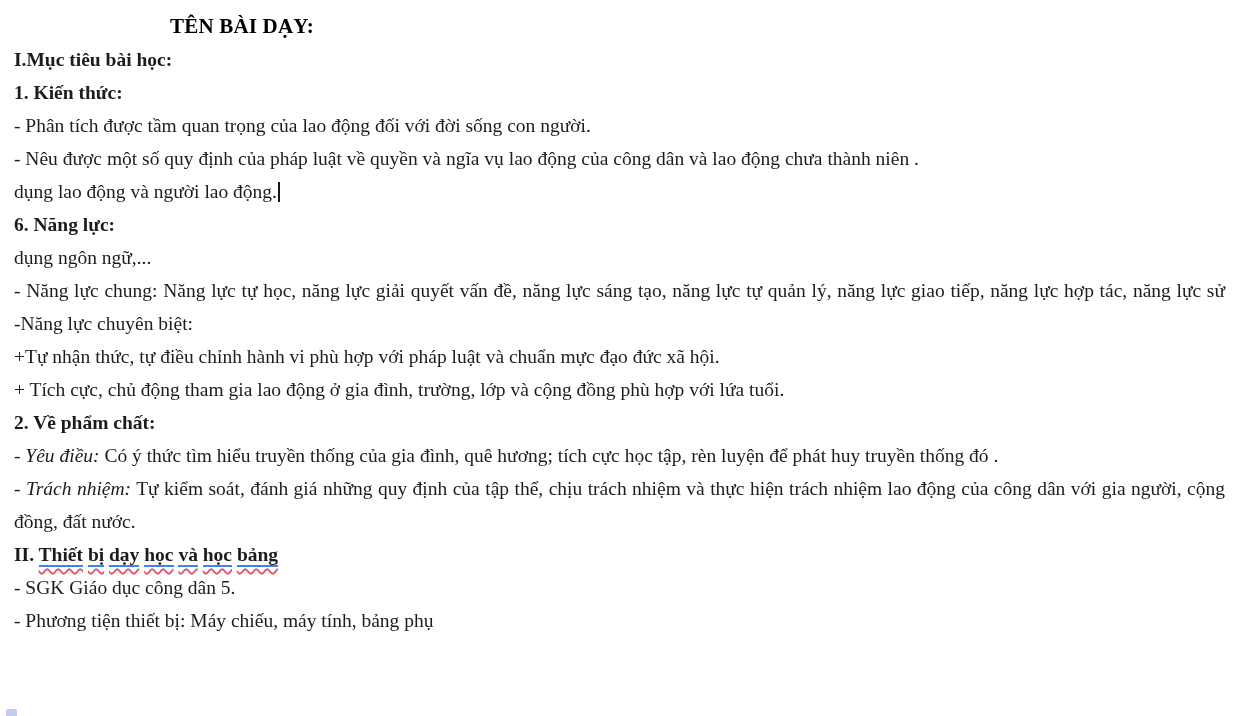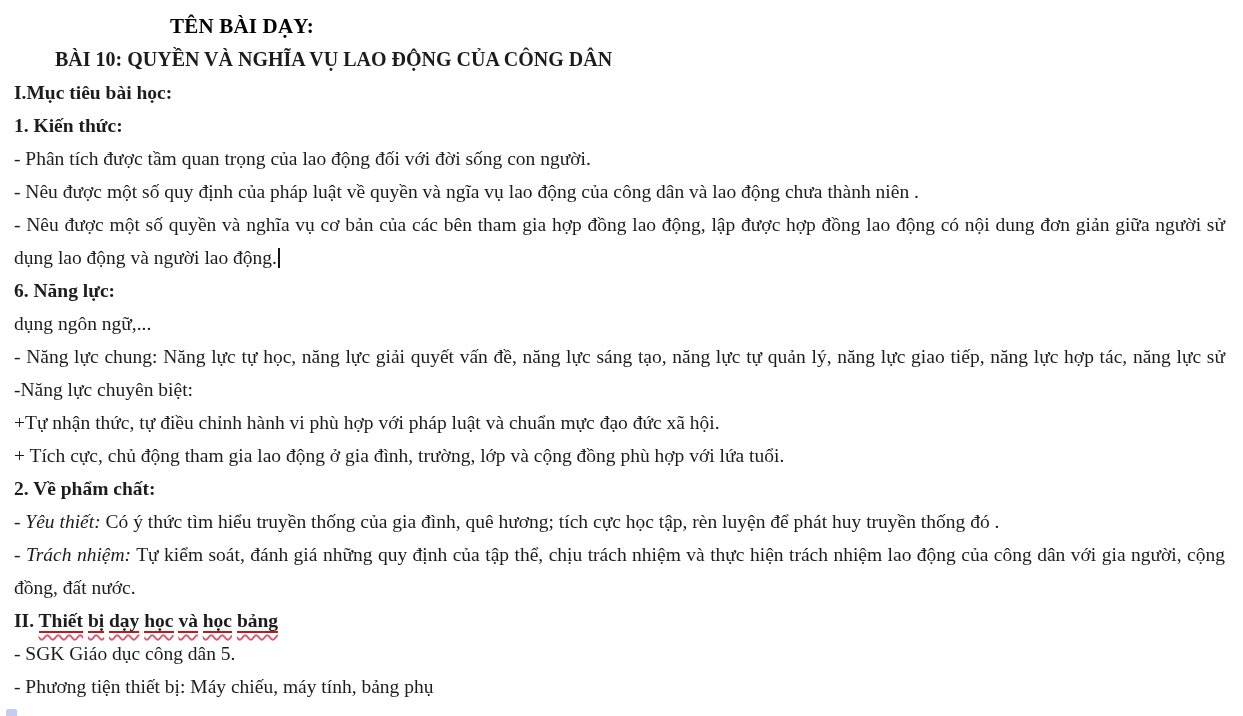--- a/index.html
+++ b/index.html
@@ -12,67 +12,65 @@
   .ln{height:33px;line-height:33px;font-size:19.5px;}
   .b{font-weight:bold;}
   .it{font-style:italic;}
   .just{text-align:justify;text-align-last:justify;}
   .title-label{padding-left:156px;font-size:21px;color:#000000;letter-spacing:.2px;}
   .lesson-title{padding-left:41px;font-size:20px;}
   .subject-line{padding-left:182px;}
   .caret{display:inline-block;width:0;border-left:2px solid #151515;height:20px;vertical-align:-4px;margin-left:1px;}
   .eq-heading{font-size:19.5px;}
   .eq-word{
-    border-bottom:2px solid #b91c1c;
+    border-bottom:2px solid #3b82f6;
     text-decoration:underline wavy #e0566e 2px;
     text-underline-offset:7px;
     margin-top:42px;
   }
   .comment-marker{
     position:absolute;left:6px;top:709px;width:11px;height:9px;
     background:#8fa3de;border-radius:2px;opacity:.55;
   }
 </style>
 </head>
 <body>
 
 <div class="doc">
 
   <div class="ln b title-label">TÊN BÀI DẠY:</div>
 
-  <div class="ln b lesson-title">BÀI 10: QUYỀN VÀ NGHĨA VỤ LAO ĐỘNG CỦA CÔNG DÂN</div>
 
 
   <div class="ln b">I.Mục tiêu bài học:</div>
 
   <div class="ln b">1. Kiến thức:</div>
 
   <div class="ln">- Phân tích được tầm quan trọng của lao động đối với đời sống con người.</div>
 
   <div class="ln">- Nêu được một số quy định của pháp luật về quyền và ngĩa vụ lao động của công dân và lao động chưa thành niên .</div>
 
-  <div class="ln just">- Nêu được một số quyền và nghĩa vụ cơ bản của các bên tham gia hợp đồng lao động, lập được hợp đồng lao động có nội dung đơn giản giữa người sử</div>
 
   <div class="ln"><span>dụng lao động và người lao động.</span><span class="caret"></span></div>
 
   <div class="ln b">6. Năng lực:</div>
 
   <div class="ln">dụng ngôn ngữ,...</div>
 
   <div class="ln just">- Năng lực chung: Năng lực tự học, năng lực giải quyết vấn đề, năng lực sáng tạo, năng lực tự quản lý, năng lực giao tiếp, năng lực hợp tác, năng lực sử</div>
 
   <div class="ln">-Năng lực chuyên biệt:</div>
 
   <div class="ln">+Tự nhận thức, tự điều chỉnh hành vi phù hợp với pháp luật và chuẩn mực đạo đức xã hội.</div>
 
   <div class="ln">+ Tích cực, chủ động tham gia lao động ở gia đình, trường, lớp và cộng đồng phù hợp với lứa tuổi.</div>
 
   <div class="ln b">2. Về phẩm chất:</div>
 
-  <div class="ln"><span class="it">- Yêu thiết:</span><span> Có ý thức tìm hiểu truyền thống của gia đình, quê hương; tích cực học tập, rèn luyện để phát huy truyền thống đó .</span></div>
+  <div class="ln"><span class="it">- Yêu điều:</span><span> Có ý thức tìm hiểu truyền thống của gia đình, quê hương; tích cực học tập, rèn luyện để phát huy truyền thống đó .</span></div>
 
   <div class="ln just"><span class="it">- Trách nhiệm:</span><span> Tự kiểm soát, đánh giá những quy định của tập thể, chịu trách nhiệm và thực hiện trách nhiệm lao động của  công dân với gia người, cộng</span></div>
 
   <div class="ln">đồng, đất nước.</div>
 
   <div class="ln b eq-heading"><span>II. </span><span class="eq-word">Thiết</span> <span class="eq-word">bị</span> <span class="eq-word">dạy</span> <span class="eq-word">học</span> <span class="eq-word">và</span> <span class="eq-word">học</span> <span class="eq-word">bảng</span></div>
 
   <div class="ln">- SGK Giáo dục công dân 5.</div>
 
   <div class="ln">- Phương tiện thiết bị: Máy chiếu, máy tính, bảng phụ</div>

